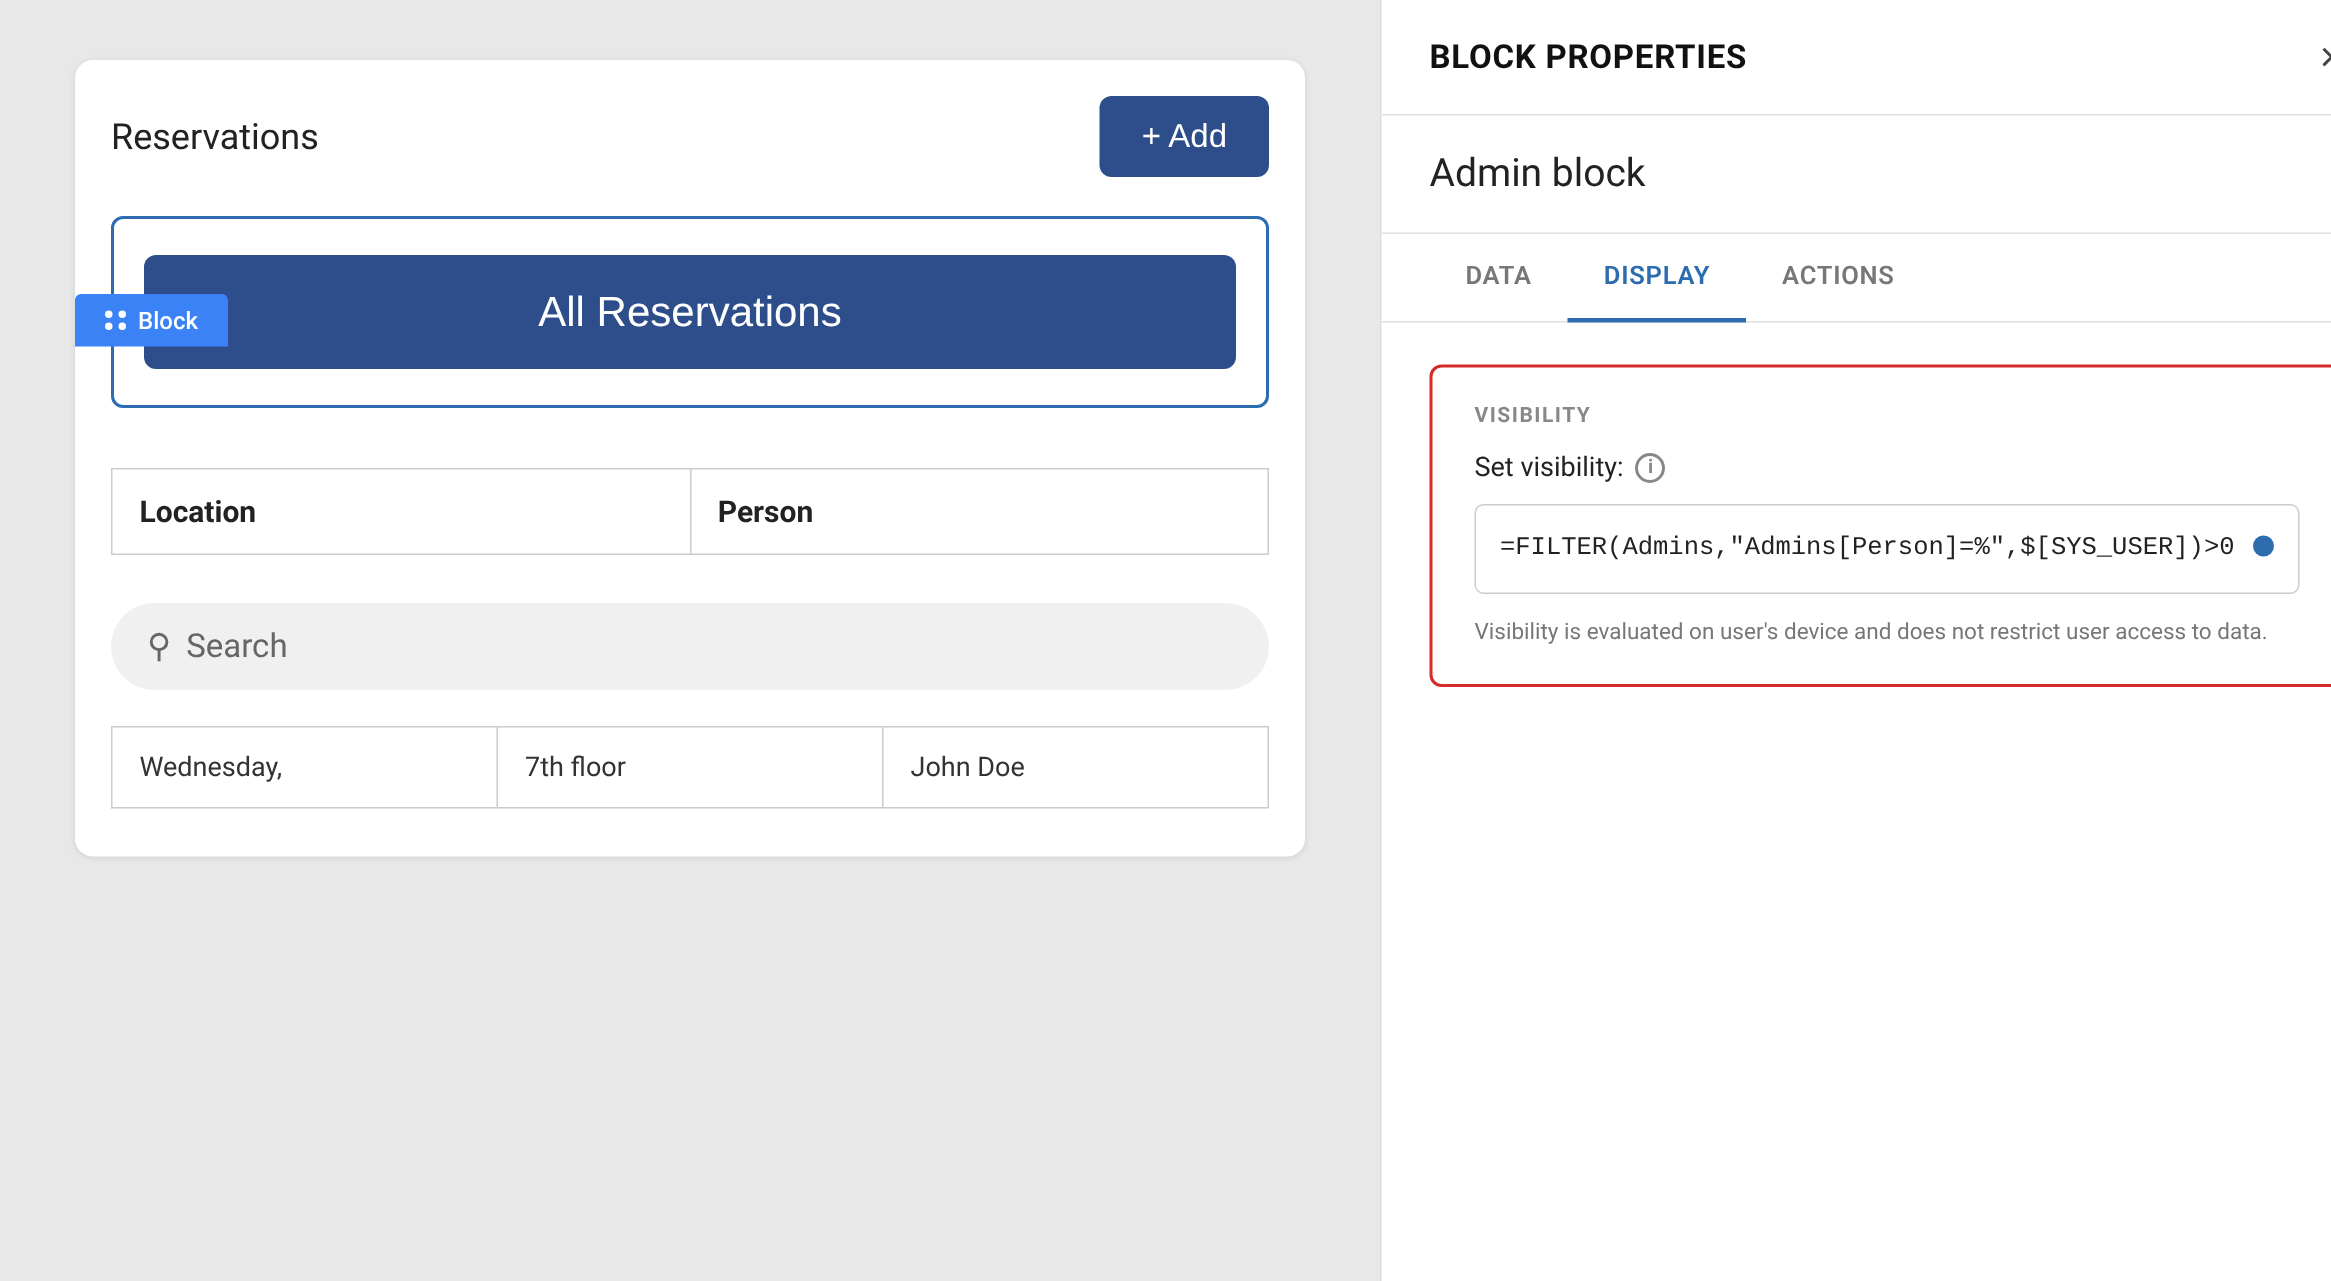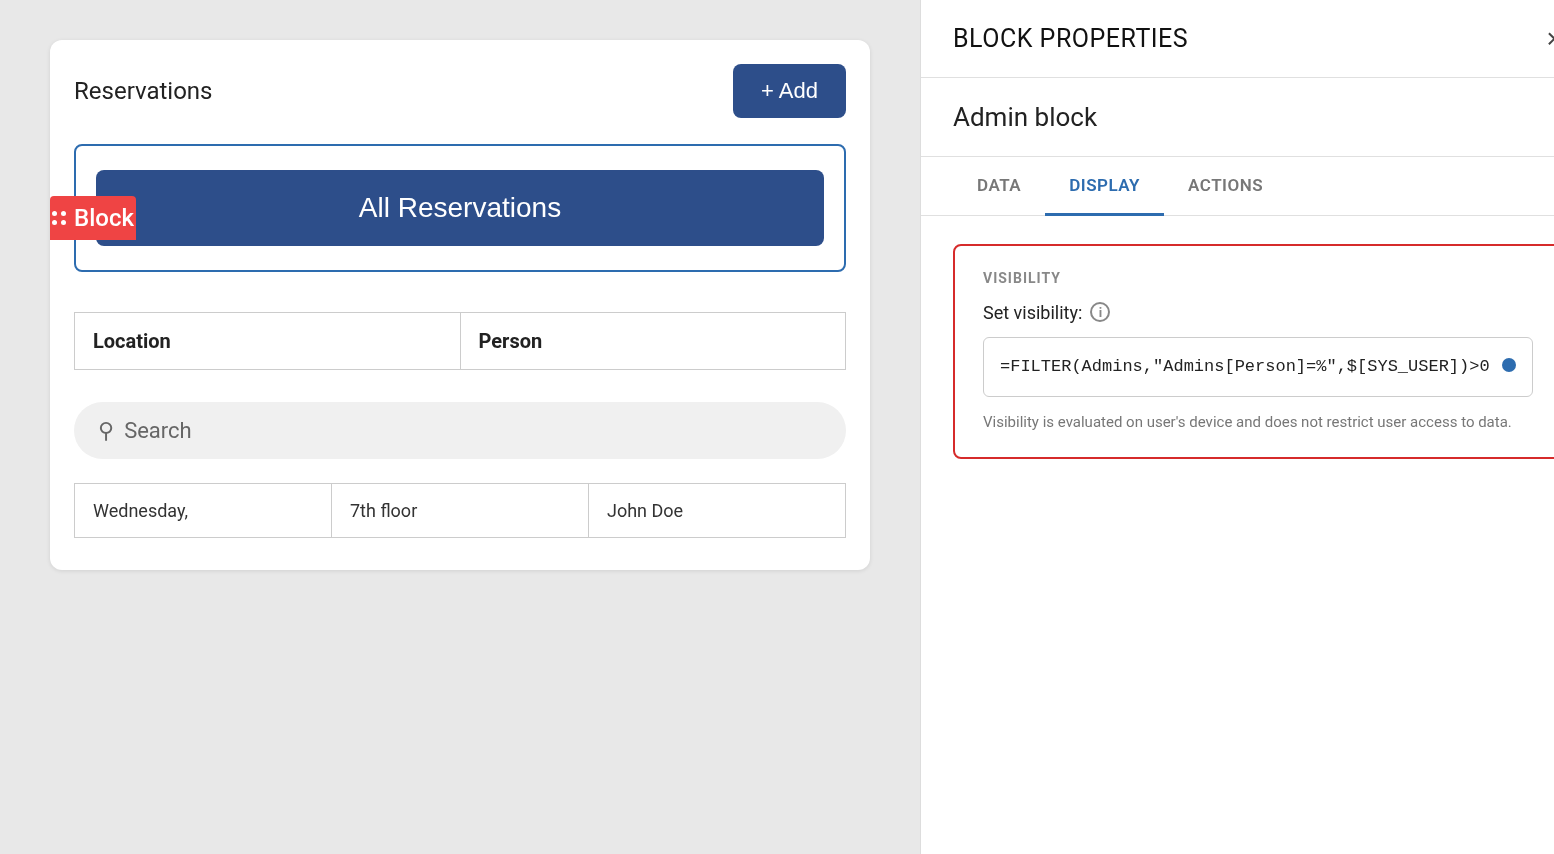--- a/index.html
+++ b/index.html
@@ -49,25 +49,25 @@
       font-size: 22px;
       font-weight: 500;
       cursor: pointer;
     }
 
     
     .block-tab {
       position: absolute;
       top: 196px;
       left: 50px;
-      background: #ef4444;
+      background: #3b82f6;
       color: #fff;
-      font-size: 24px;
+      font-size: 16px;
       font-weight: 500;
-      padding: 8px 2px;
+      padding: 8px 20px;
       border-radius: 4px 4px 0 0;
       display: flex;
       align-items: center;
       gap: 8px;
       z-index: 10;
     }
 
     .block-tab .dots-icon {
       display: grid;
       grid-template-columns: 1fr 1fr;
@@ -179,22 +179,22 @@
 
     .panel-header {
       display: flex;
       align-items: center;
       justify-content: space-between;
       padding: 24px 32px;
       border-bottom: 1px solid #e0e0e0;
     }
 
     .panel-header-title {
-      font-size: 25px;
-      font-weight: 400;
+      font-size: 22px;
+      font-weight: 700;
       letter-spacing: 0.5px;
       color: #111;
       text-transform: uppercase;
     }
 
     .close-btn {
       background: none;
       border: none;
       font-size: 28px;
       color: #444;
@@ -249,21 +249,21 @@
       font-size: 14px;
       font-weight: 700;
       color: #888;
       letter-spacing: 1px;
       text-transform: uppercase;
       margin-bottom: 16px;
     }
 
     .set-visibility-row {
       display: flex;
-      align-items: flex-start;
+      align-items: center;
       gap: 8px;
       margin-bottom: 14px;
     }
 
     .set-visibility-text {
       font-size: 18px;
       color: #222;
     }
 
     .info-icon {

